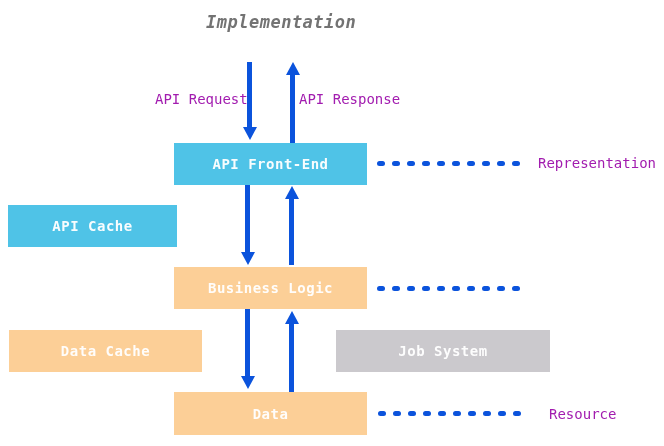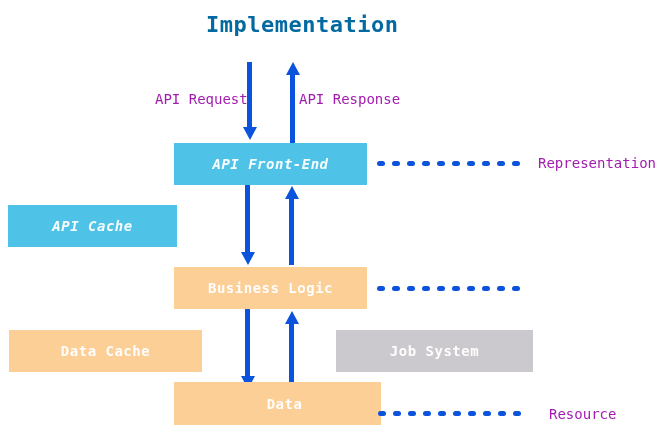--- a/index.html
+++ b/index.html
@@ -2,33 +2,34 @@
 <html style="--cyan: #4FC3E7; --orange: #FCCF97; --gray: #CBC9CD; --arrow-blue: #0B53DC;"><head>
 <meta charset="utf-8">
 <style>
   html,body { margin:0; padding:0; background:#ffffff; }
   .canvas {
     position:relative; width:664px; height:446px; background:#ffffff;
     font-family:"DejaVu Sans Mono", monospace; overflow:hidden;
   }
   .title {
     position:absolute; left:206px; top:12px;
-    font-size:22px; font-weight:bold; color:#0369a1; letter-spacing:0.5px;
+    font-size:17px; font-weight:bold; color:#737373; letter-spacing:0.5px;
     white-space:nowrap;
+    font-style:italic;
   }
   .flow-label, .annotation {
     position:absolute; font-size:14px; color:#a21caf; white-space:nowrap;
   }
   .box {
     position:absolute; height:42px;
     display:flex; align-items:center; justify-content:center;
     font-size:14px; font-weight:bold; color:rgba(255,255,255,0.96);
     letter-spacing:0.5px; white-space:nowrap;
   }
-  .box.cyan   { background:var(--cyan);font-style:italic; }
+  .box.cyan   { background:var(--cyan); }
   .box.orange { background:var(--orange);text-align:center; }
   .box.gray   { background:var(--gray); }
   .arrow-line {
     position:absolute; width:5px; background:var(--arrow-blue);
   }
   .arrow-head {
     position:absolute; width:0; height:0;
     border-left:7px solid transparent; border-right:7px solid transparent;
   }
   .arrow-head.down { border-top:13px solid var(--arrow-blue); }
@@ -95,30 +96,30 @@
       <span class="dash"></span>
       <span class="dash"></span>
       <span class="dash"></span>
       <span class="dash"></span>
     </div>
 
   <div class="box orange" style="left:9px; top:330px; width:193px;">
     <span>Data Cache</span>
   </div>
 
-  <div class="box gray" style="left:336px; top:330px; width:197px;">
+  <div class="box gray" style="left:336px; top:330px; width:214px;">
     <span>Job System</span>
   </div>
 
   <div class="arrow-line" style="left:245px; top:309px; height:67px;"></div>
   <div class="arrow-head down" style="left:241px; top:376px;"></div>
   <div class="arrow-head up" style="left:285px; top:311px;"></div>
   <div class="arrow-line" style="left:289px; top:324px; height:68px;"></div>
 
-  <div class="box orange" style="left:174px; top:382px; width:193px; height:43px;padding-left:14px;">
+  <div class="box orange" style="left:174px; top:392px; width:193px; height:43px;">
     <span>Data</span>
   </div>
   <div class="dash-row" style="left:378px; top:411px;">
       <span class="dash"></span>
       <span class="dash"></span>
       <span class="dash"></span>
       <span class="dash"></span>
       <span class="dash"></span>
       <span class="dash"></span>
       <span class="dash"></span>

